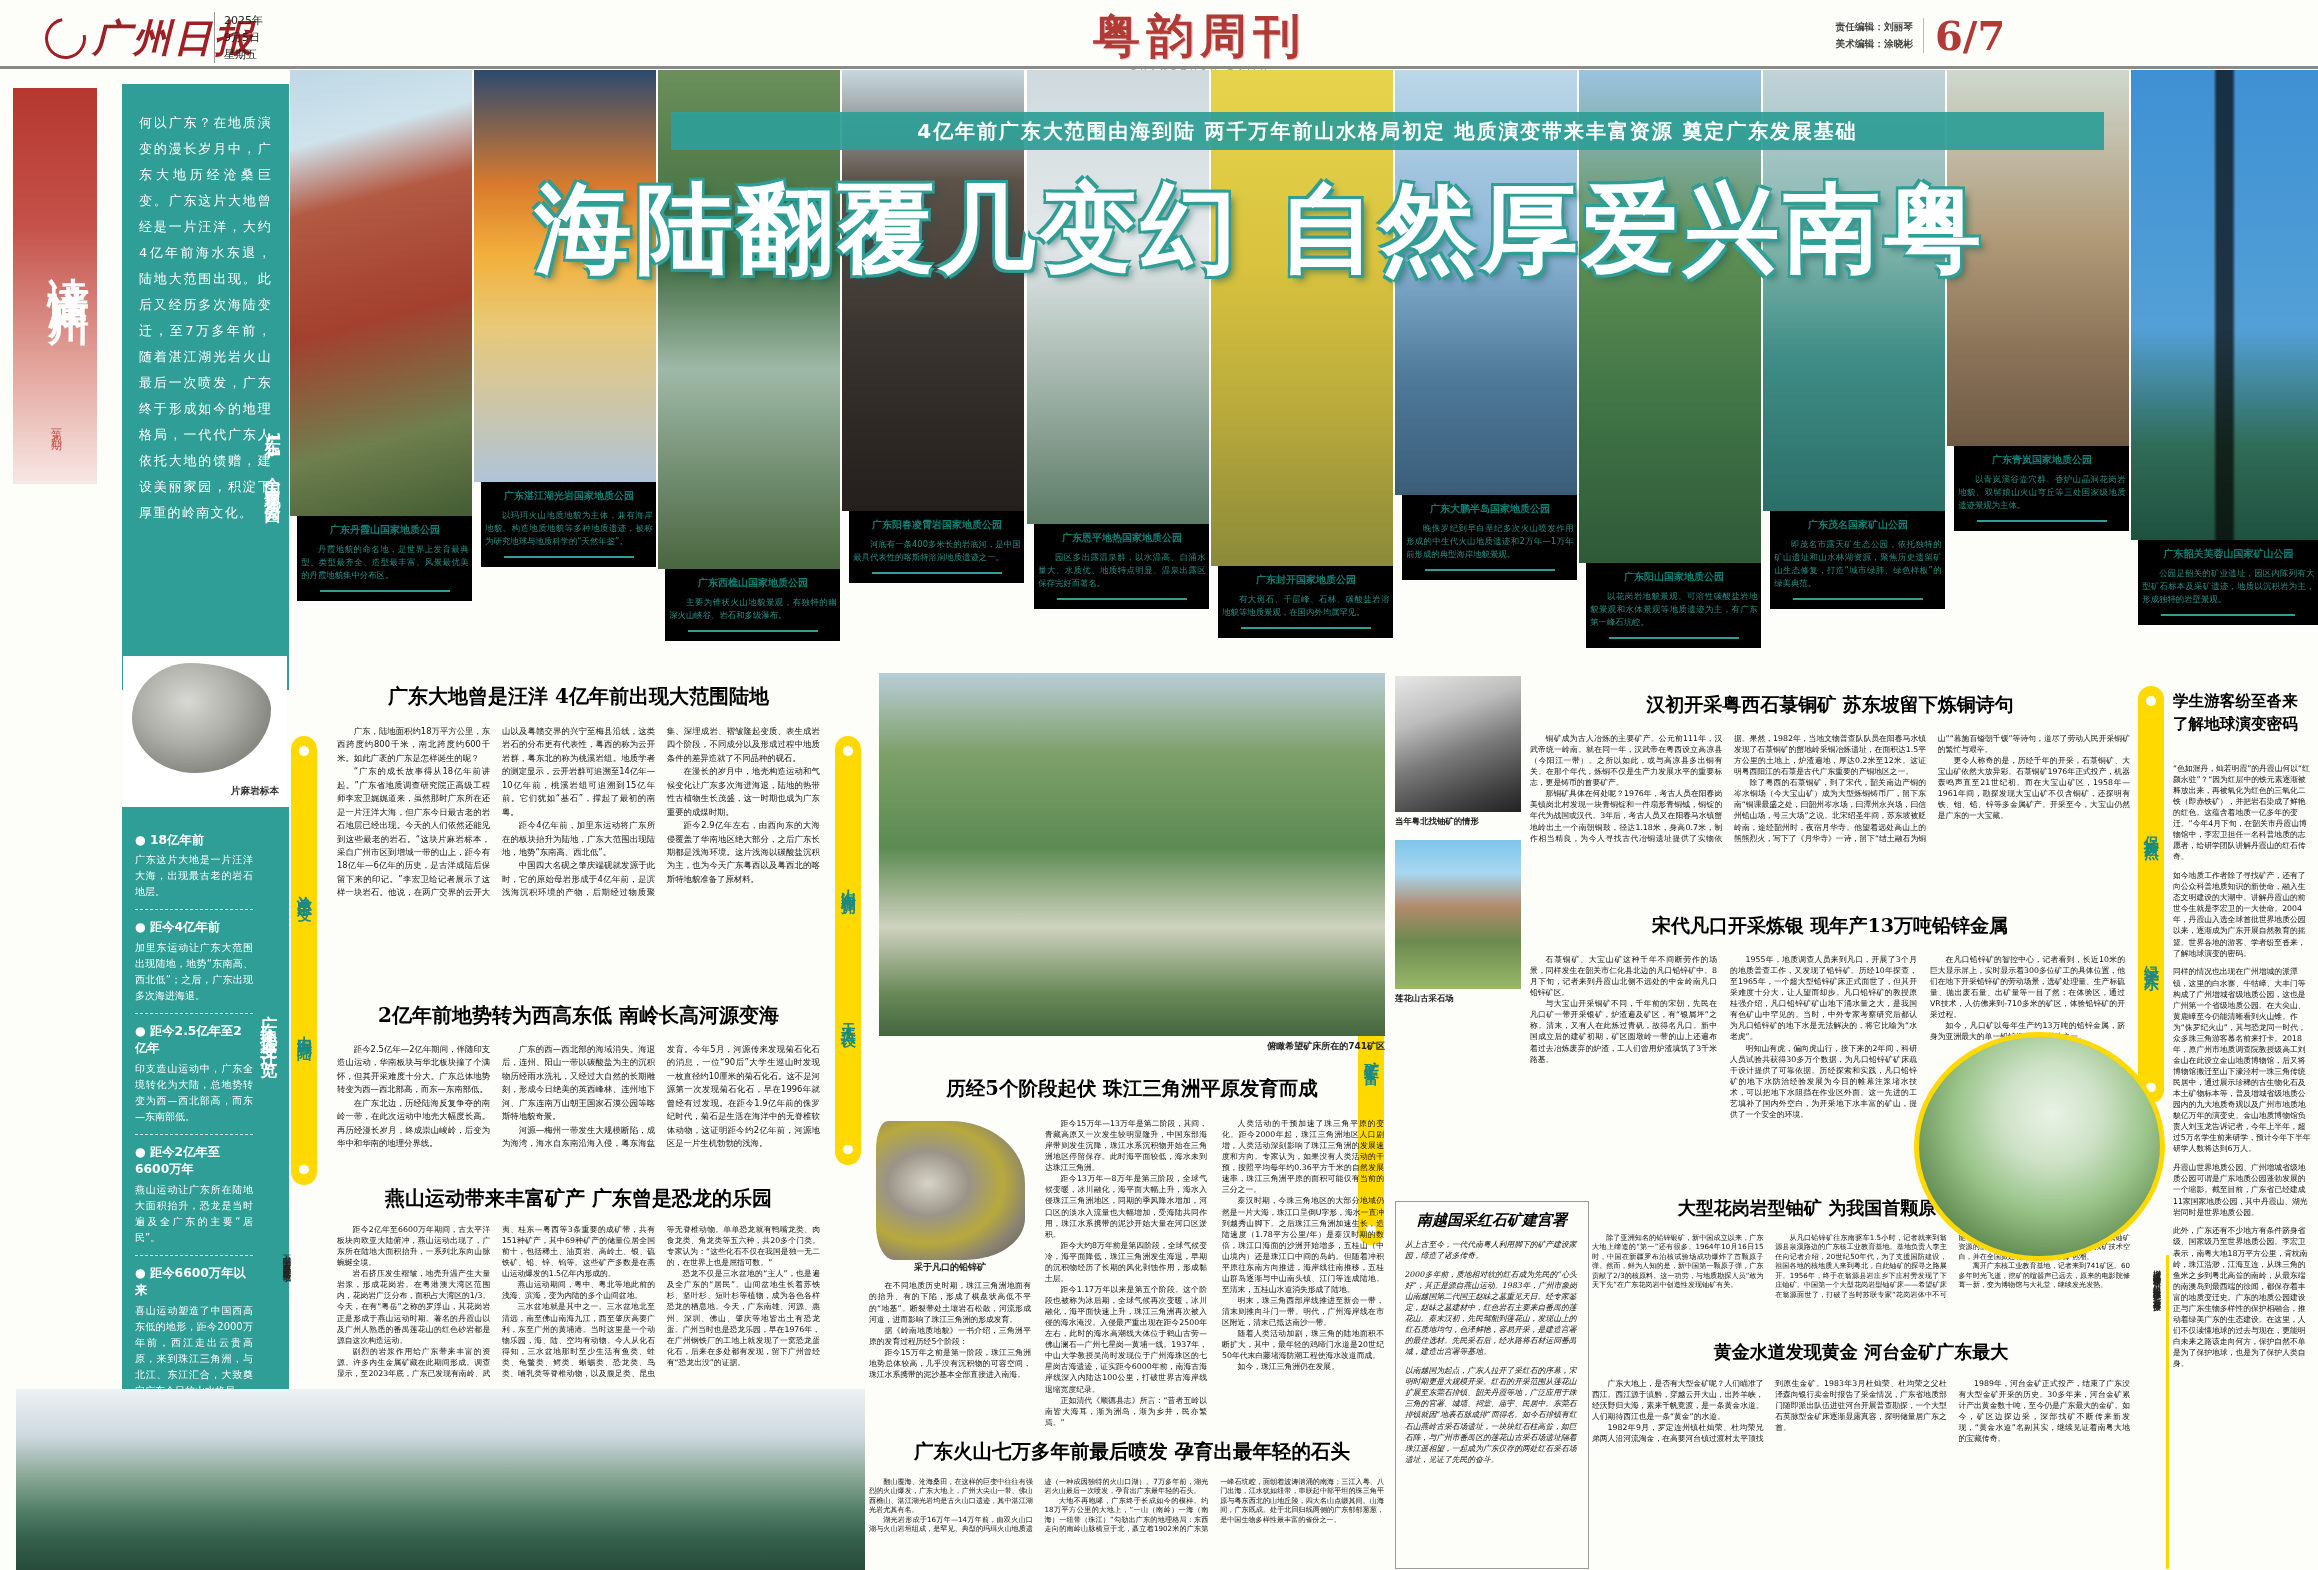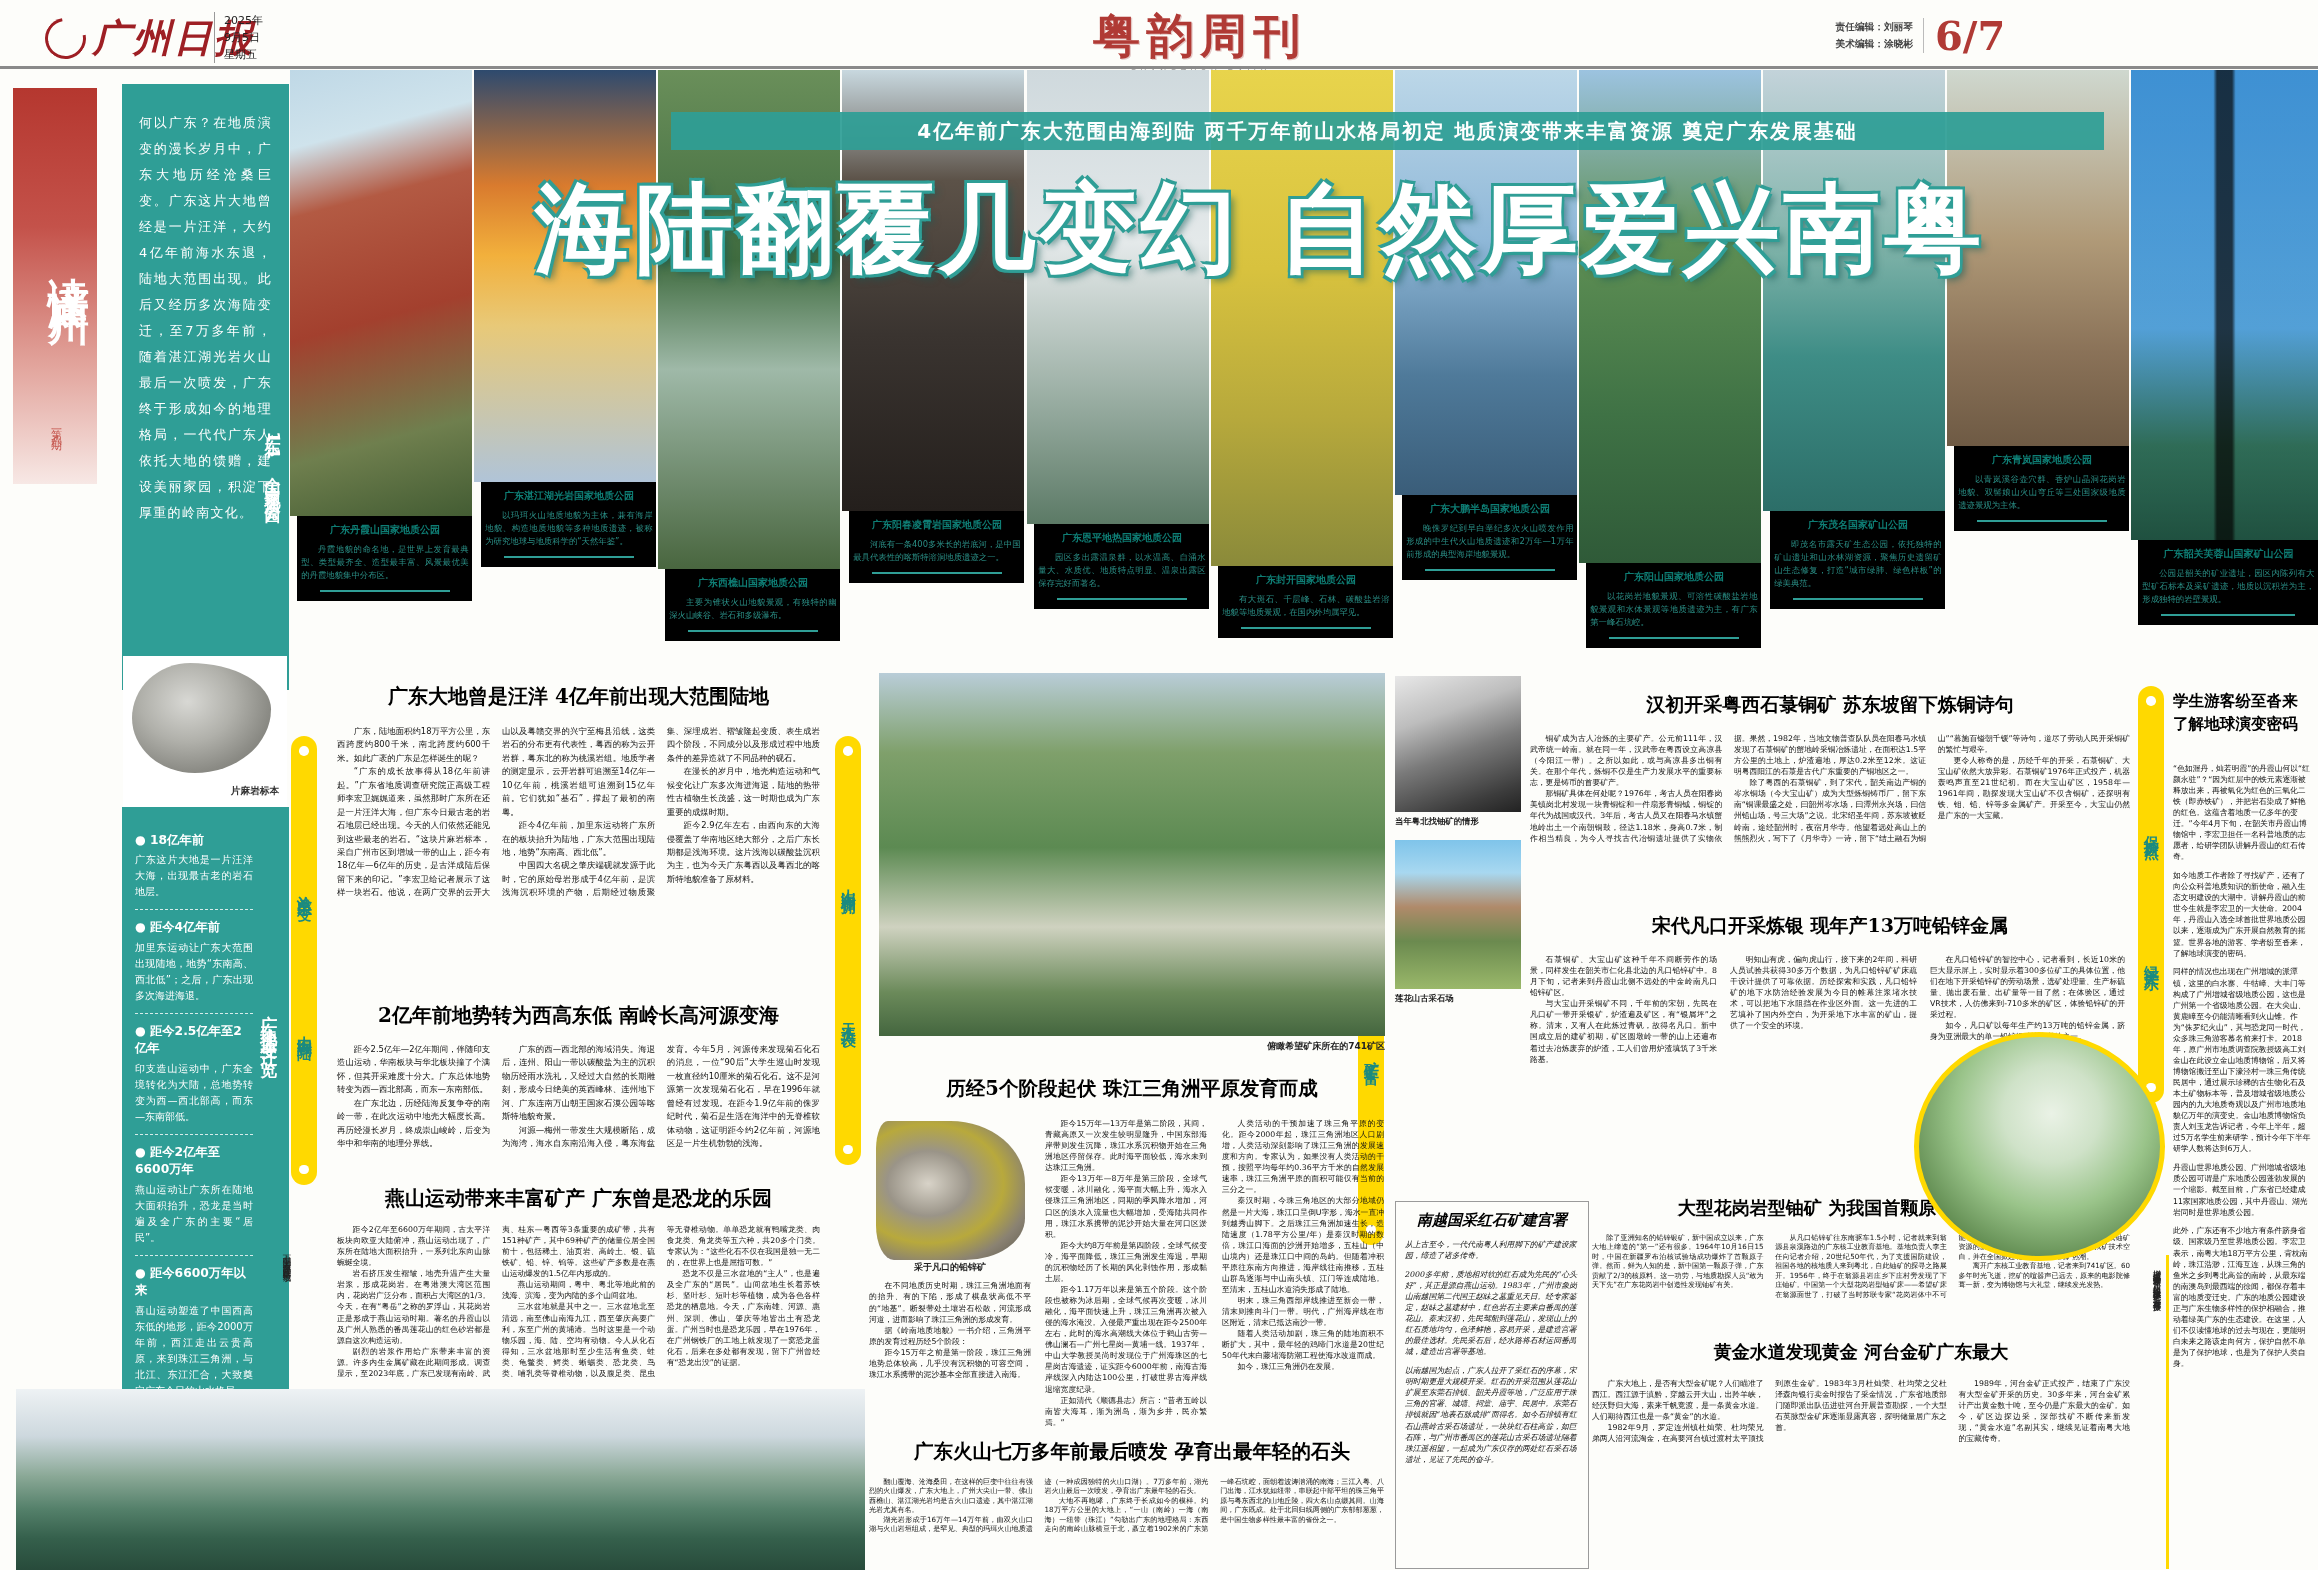--- a/index.html
+++ b/index.html
@@ -367,20 +367,21 @@
     <p>除了粤西的石菉铜矿，到了宋代，韶关南边产铜的岑水铜场（今大宝山矿）成为大型炼铜铸币厂，留下东南“铜课最盛之处，曰韶州岑水场，曰潭州永兴场，曰信州铅山场，号三大场”之说。北宋绍圣年间，苏东坡被贬岭南，途经韶州时，夜宿月华寺。他望着远处高山上的熊熊烈火，写下了《月华寺》一诗，留下“结土融石为铜山”“暮施百镒朝千锾”等诗句，道尽了劳动人民开采铜矿的繁忙与艰辛。</p>
       <p>更令人称奇的是，历经千年的开采，石菉铜矿、大宝山矿依然大放异彩。石菉铜矿1976年正式投产，机器轰鸣声直至21世纪初。而在大宝山矿区，1958年—1961年间，勘探发现大宝山矿不仅含铜矿，还探明有铁、钼、铅、锌等多金属矿产。开采至今，大宝山仍然是广东的一大宝藏。</p>
   </div>
 
   <div class="abs art-title" style="left:1530px;top:913px;width:600px;font-size:19px;">宋代凡口开采炼银  现年产13万吨铅锌金属</div>
   <div class="colblk body12" style="left:1530px;top:954px;width:187px;height:233px;">
     <p>石菉铜矿、大宝山矿这种千年不间断劳作的场景，同样发生在韶关市仁化县北边的凡口铅锌矿中。8月下旬，记者来到丹霞山北侧不远处的中金岭南凡口铅锌矿区。</p>
       <p>与大宝山开采铜矿不同，千年前的宋朝，先民在凡口矿一带开采银矿，炉渣遍及矿区，有“银屑坪”之称。清末，又有人在此炼过青矾，故得名凡口。新中国成立后的建矿初期，矿区圆墩岭一带的山上还遍布着过去冶炼废弃的炉渣，工人们曾用炉渣填筑了3千米路基。</p>
   </div>
   <div class="colblk body12" style="left:1730px;top:954px;width:187px;height:233px;">
+    <p>1955年，地质调查人员来到凡口，开展了3个月的地质普查工作，又发现了铅锌矿。历经10年探查，至1965年，一个超大型铅锌矿床正式面世了，但其开采难度十分大，让人望而却步。凡口铅锌矿的教授原桂强介绍，凡口铅锌矿矿山地下涌水量之大，是我国有色矿山中罕见的。当时，中外专家考察研究后都认为凡口铅锌矿的地下水是无法解决的，将它比喻为“水老虎”。</p>
       <p>明知山有虎，偏向虎山行，接下来的2年间，科研人员试验共获得30多万个数据，为凡口铅锌矿矿床疏干设计提供了可靠依据。历经探索和实践，凡口铅锌矿的地下水防治经验发展为今日的帷幕注浆堵水技术，可以把地下水阻挡在作业区外面。这一先进的工艺填补了国内外空白，为开采地下水丰富的矿山，提供了一个安全的环境。</p>
   </div>
   <div class="colblk body12" style="left:1930px;top:954px;width:195px;height:233px;">
     <p>在凡口铅锌矿的智控中心，记者看到，长近10米的巨大显示屏上，实时显示着300多位矿工的具体位置，他们在地下开采铅锌矿的劳动场景，选矿处理量、生产标硫量、抛出废石量、出矿量等一目了然；在体验区，通过VR技术，人仿佛来到-710多米的矿区，体验铅锌矿的开采过程。</p>
       <p>如今，凡口矿以每年生产约13万吨的铅锌金属，跻身为亚洲最大的单一铅锌银矿生产基地之一。</p>
   </div>
   <div class="abs oval-photo" style="left:1914px;top:1032px;width:241px;height:219px;z-index:3;"></div>
 
   <div class="abs kai" style="left:1395px;top:1201px;width:174px;height:348px;border:1.3px solid #9a9a9a;padding:9px 9px;">
     <div class="art-title" style="font-size:15px;margin-bottom:9px;font-style:italic;">南越国采红石矿建宫署</div>

